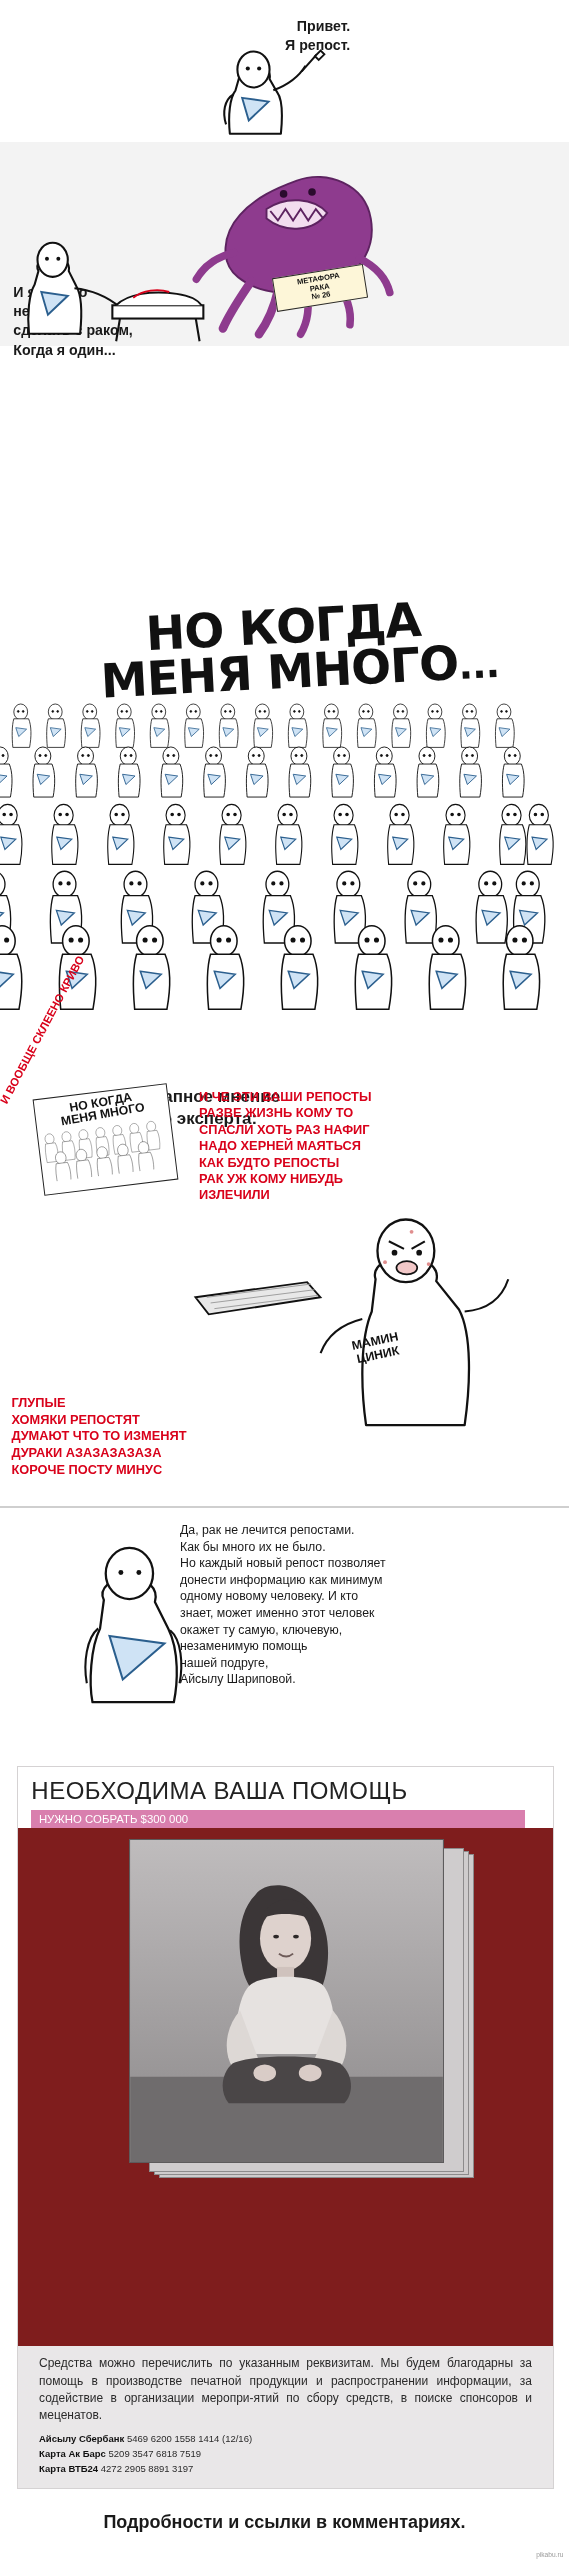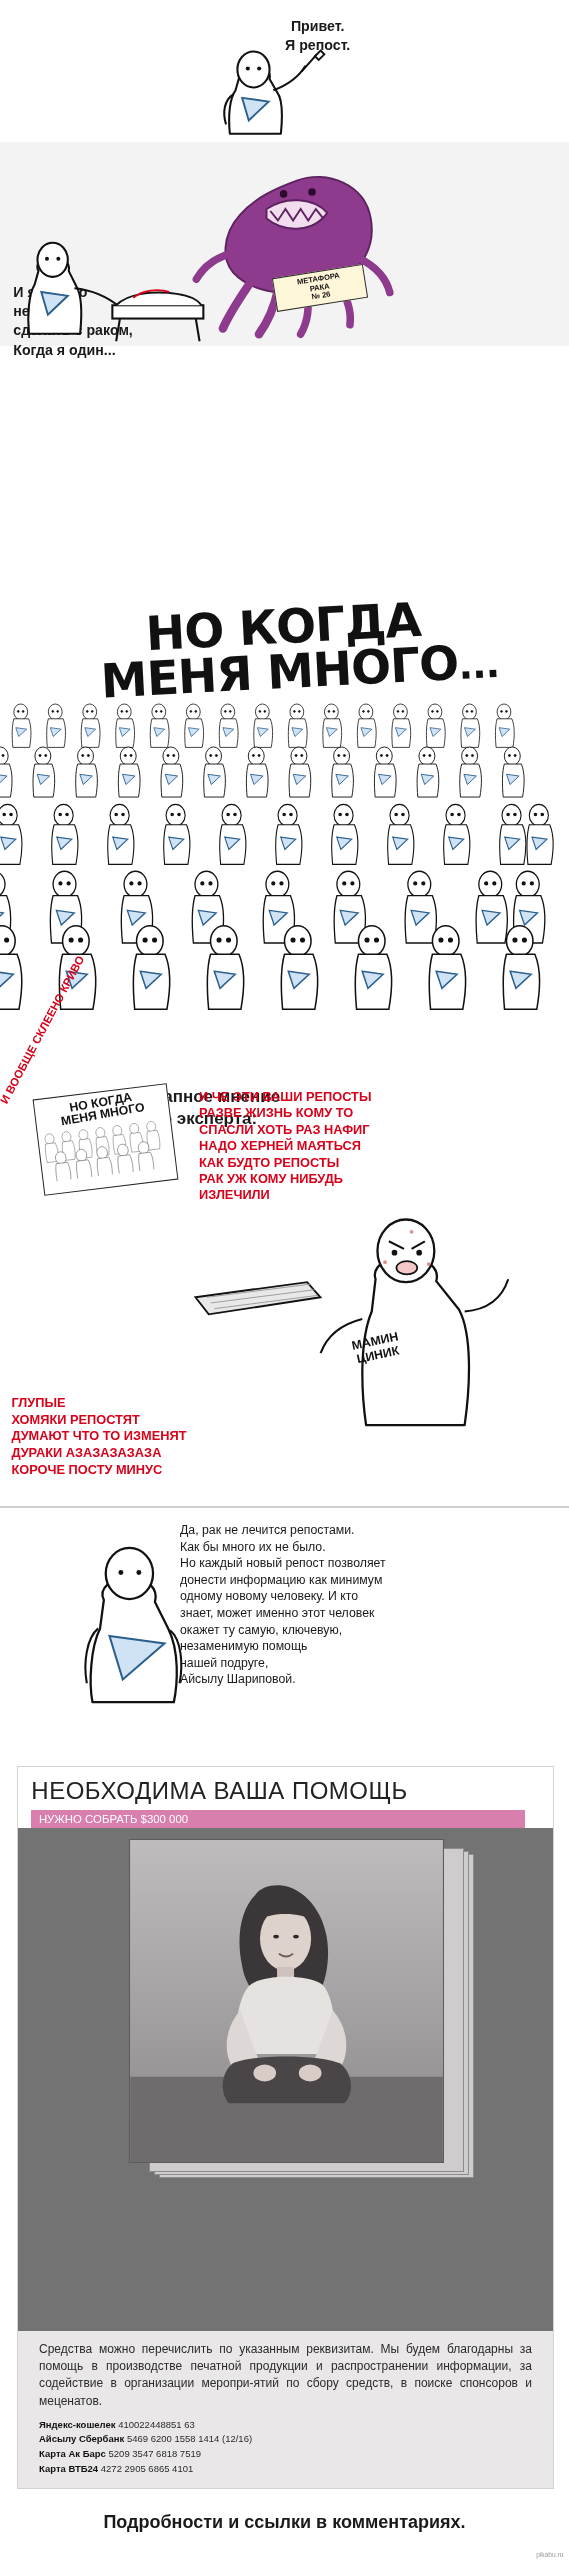--- a/index.html
+++ b/index.html
@@ -23,21 +23,21 @@
   
   .abs { position: absolute; }
   .txt { white-space: pre-line; }
 
   
   .panel1-text {
     left: 285px; top: 17px;
     font-size: 14.2px;
     font-weight: bold;
     line-height: 1.35;
-    text-align: center;
+    text-align: right;
   }
 
   
   .guy {
     position: absolute;
   }
   .guy svg { display:block; }
 
   
   .panel2-bg {
@@ -160,21 +160,21 @@
     left: 180px; top: 1522px;
     width: 313px;
     font-size: 12.3px;
     line-height: 1.35;
   }
 
   
   .poster {
     left: 17px; top: 1766px;
     width: 535px; height: 721px;
-    background: #737373;
+    background: #7f1d1d;
     border: 0.9px solid #d5d2d3;
   }
   .poster-header {
     background: #ffffff;
     padding: 9.5px 13.3px 0 13.3px;
   }
   .poster-title {
     font-size: 24px;
     letter-spacing: 0.5px;
     color: #222;
@@ -968,24 +968,23 @@
     </div>
 
     <div class="name-overlay">АЙСЫЛУ ШАРИПОВА</div>
     <div class="age-overlay">
       <b>22</b><span>года</span>
     </div>
 
     <div class="poster-body">
       <div class="poster-para">Средства можно перечислить по указанным реквизитам. Мы будем благодарны за помощь в производстве печатной продукции и распространении информации, за содействие в организации меропри-ятий по сбору средств, в поиске спонсоров и меценатов.</div>
       <div class="req-list">
-        <div><b>Яндекс-кошелек</b> <span>410022448851 63</span></div>
         <div><b>Айсылу Сбербанк</b> <span>5469 6200 1558 1414 (12/16)</span></div>
         <div><b>Карта Ак Барс</b> <span>5209 3547 6818 7519</span></div>
-        <div><b>Карта ВТБ24</b> <span>4272 2905 6865 4101</span></div>
+        <div><b>Карта ВТБ24</b> <span>4272 2905 8891 3197</span></div>
       </div>
     </div>
   </div>
 
   <div class="abs final">Подробности и ссылки в комментариях.</div>
   <div class="abs watermark">pikabu.ru</div>
 
 </div>
 
 

